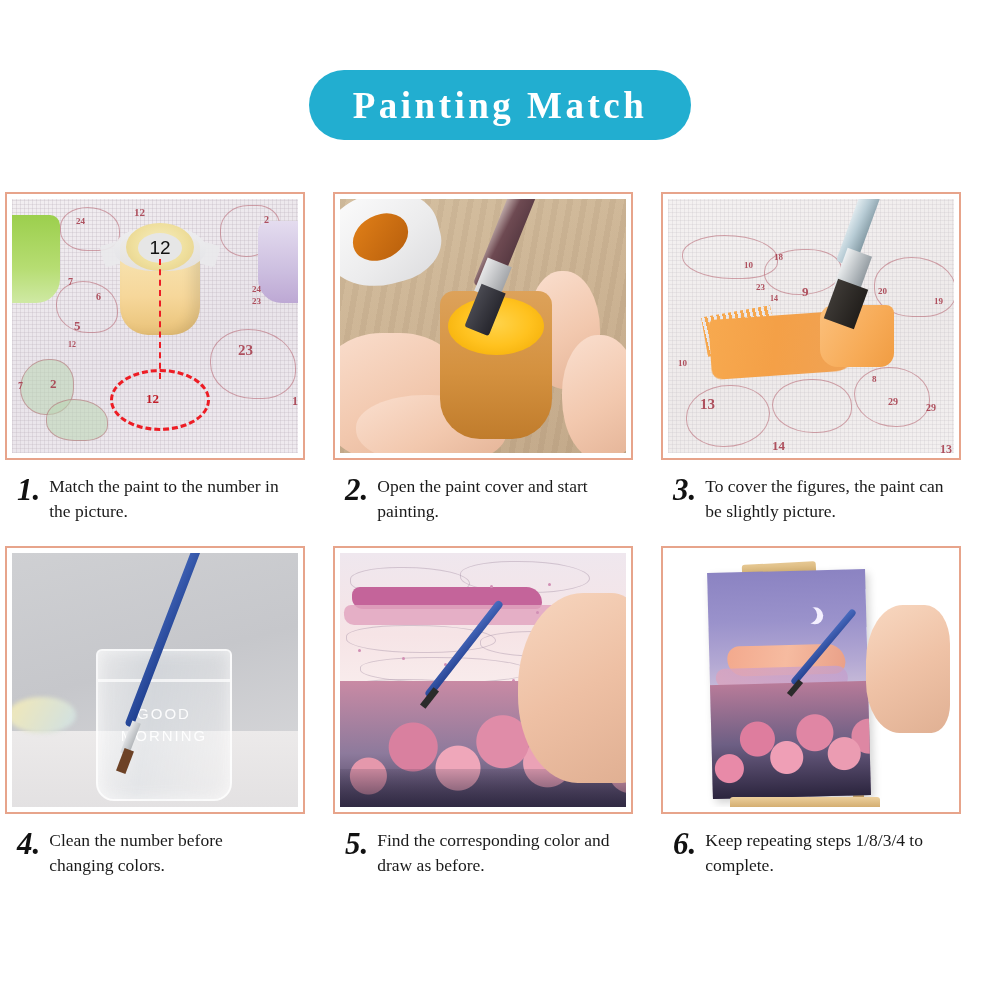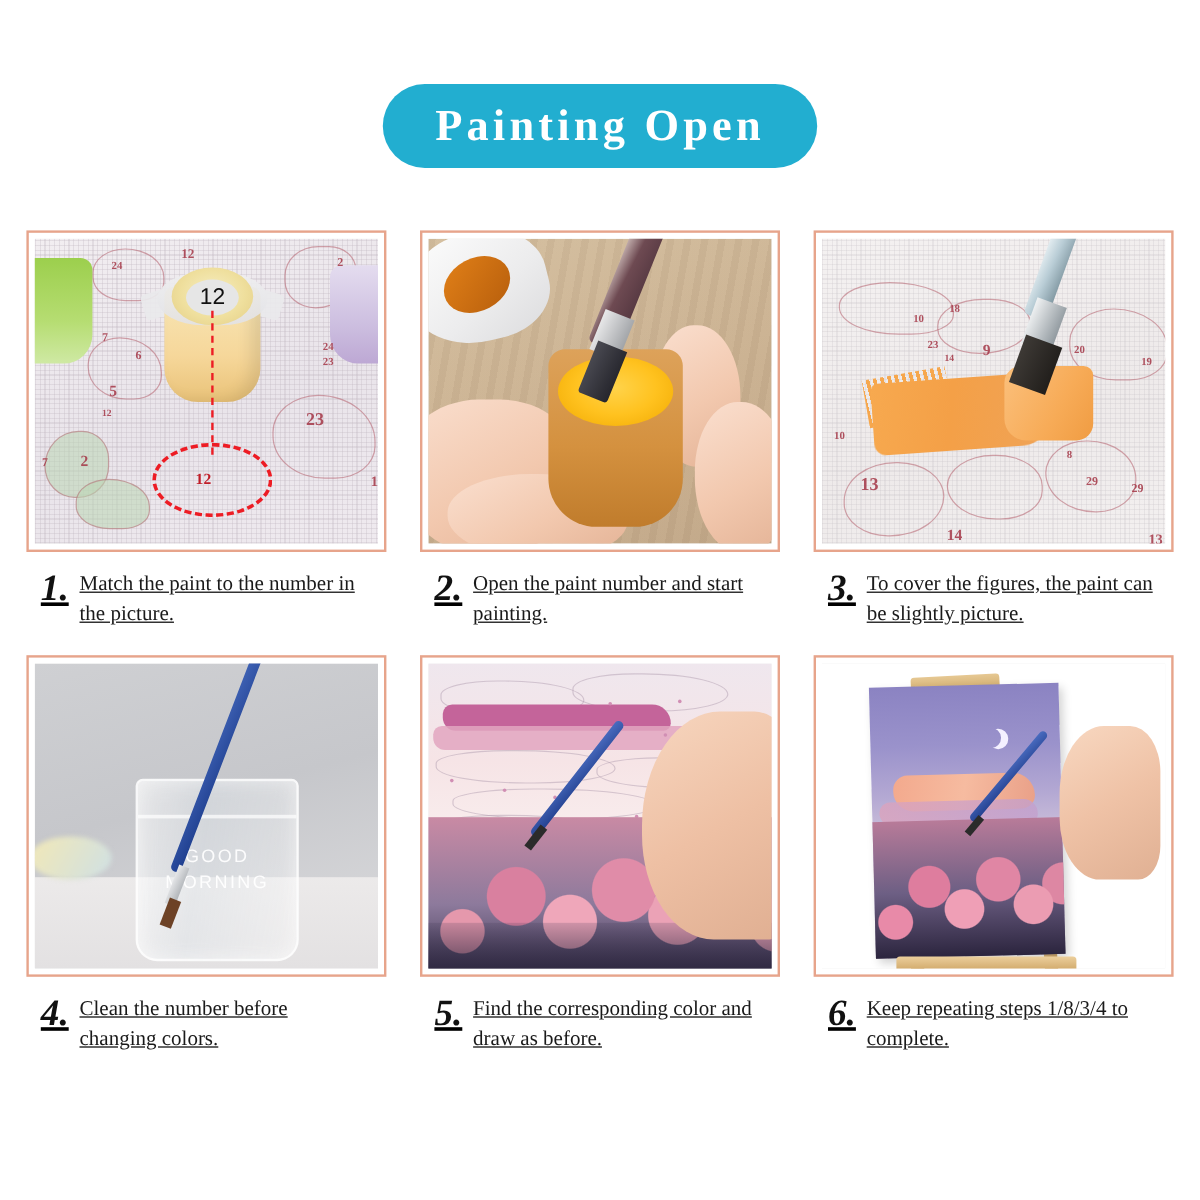--- a/index.html
+++ b/index.html
@@ -36,29 +36,28 @@
     font-weight: bold;
     font-size: 37px;
     letter-spacing: 3.5px;
     line-height: 1;
     white-space: nowrap;
   }
 
   
   .grid {
     position: absolute;
-    left: 22px;
+    left: 5px;
     top: 192px;
     width: 956px;
     display: grid;
     grid-template-columns: repeat(3, 300px);
     grid-template-rows: repeat(2, auto);
     column-gap: 28px;
     row-gap: 22px;
-    text-decoration: underline;
   }
   .step { width: 300px; }
 
   .frame {
     width: 300px;
     height: 268px;
     border: 2px solid #E7A48B;
     background: #ffffff;
     padding: 5px;
   }
@@ -435,21 +434,21 @@
   .brush6-tip {
     position:absolute; left:-74px; top:74px; width:6px; height:18px;
     background:#2b2b2b; transform: rotate(40deg);
   }
 </style>
 </head>
 <body>
 
 <div class="title-wrap">
   <div class="title-pill">
-    <span class="title-text">Painting Open</span>
+    <span class="title-text">Painting Match</span>
   </div>
 </div>
 
 <div class="grid">
 
   <div class="step">
     <div class="frame">
       <div class="photo">
         <div class="canvas-bg"></div>
 
@@ -515,21 +514,21 @@
           <div class="open-pot-inner"></div>
         </div>
 
         <div class="brush2-handle"></div>
         <div class="brush2-ferrule"></div>
         <div class="brush2-tip"></div>
       </div>
     </div>
     <div class="caption">
       <span class="step-num">2.</span>
-      <span class="step-text">Open the paint number and start painting.</span>
+      <span class="step-text">Open the paint cover and start painting.</span>
     </div>
   </div>
 
   <div class="step">
     <div class="frame">
       <div class="photo">
         <div class="canvas-bg" style="background:repeating-linear-gradient(0deg, rgba(200,195,200,.28) 0 1px, transparent 1px 4px),repeating-linear-gradient(90deg, rgba(200,195,200,.28) 0 1px, transparent 1px 4px),linear-gradient(160deg,#f4f1f1 0%, #eeeaea 60%, #f3f0f0 100%);"></div>
 
         <div class="outline" style="left:14px;top:36px;width:96px;height:44px;border-radius:48% 60% 40% 56%;"></div>
         <div class="outline" style="left:96px;top:50px;width:78px;height:46px;border-radius:50% 44% 56% 46%;"></div>

